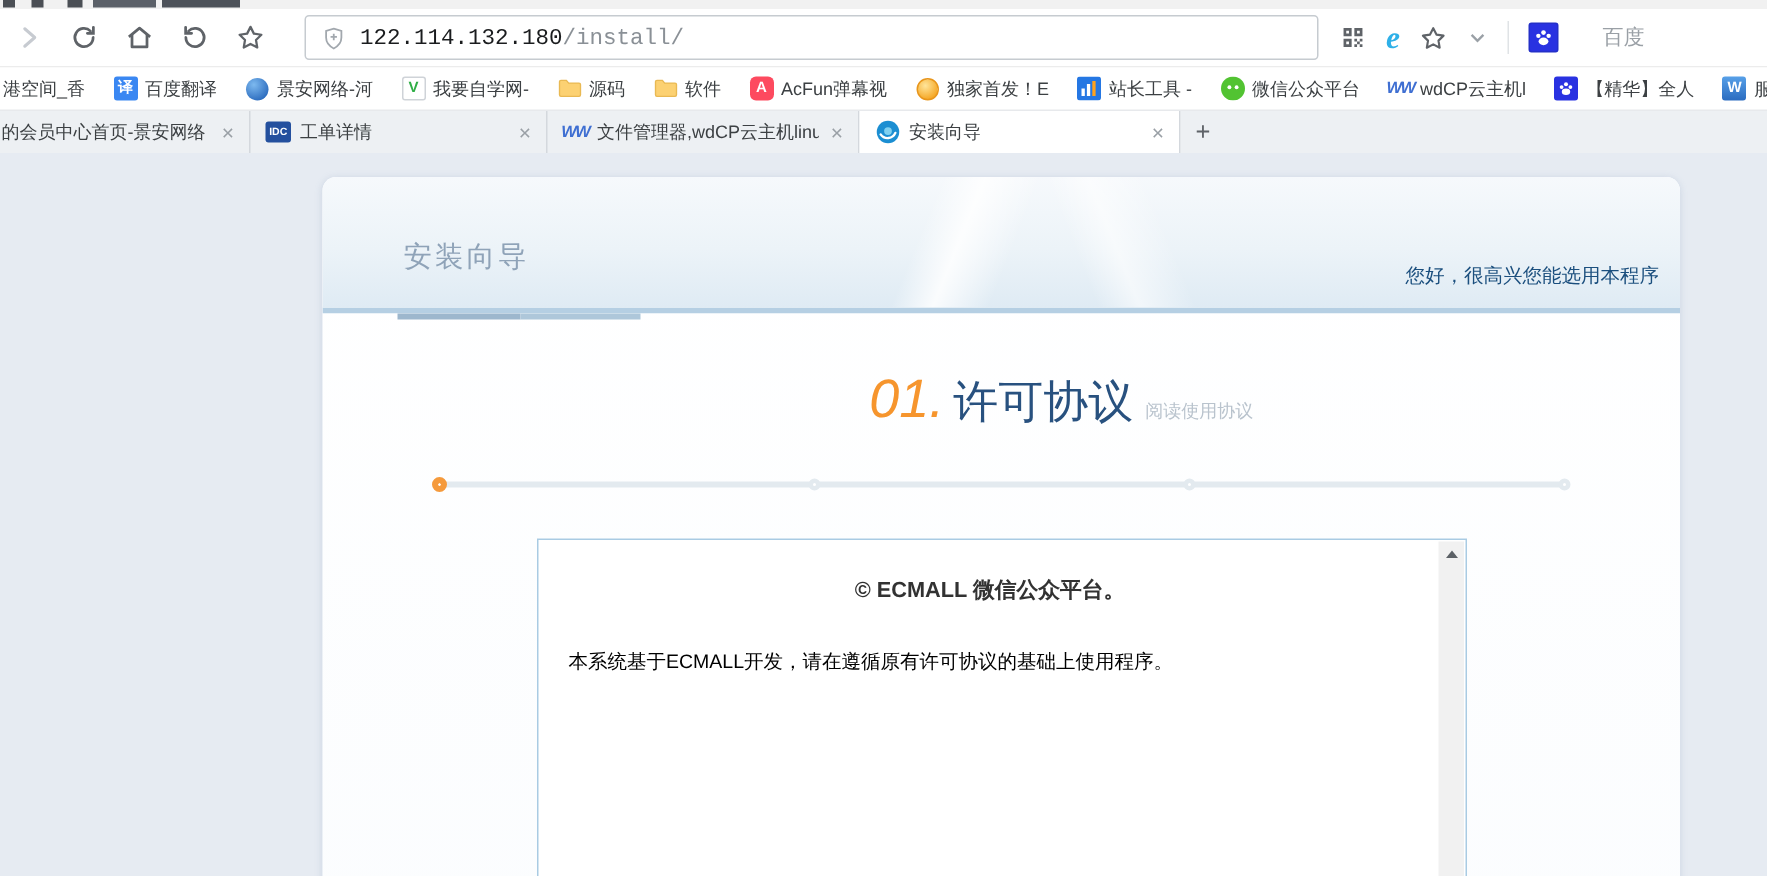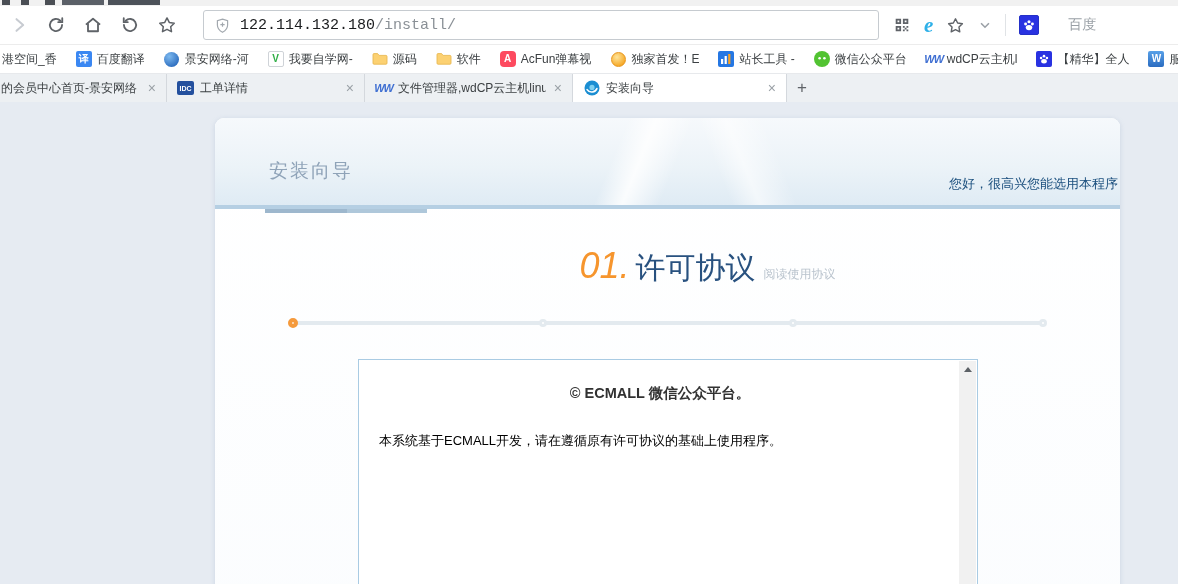--- a/index.html
+++ b/index.html
@@ -50,21 +50,21 @@
   
   .viewport { position:relative; height:482px; background:#e6ebf2; overflow:hidden; }
   .wizard { position:absolute; left:215px; top:16px; width:905px; height:640px; background:linear-gradient(180deg,#ffffff,#fafcfe); border-radius:9px 9px 0 0; box-shadow:0 1px 5px rgba(130,155,185,.28); }
 
   .wiz-header { position:relative; height:91px; border-radius:9px 9px 0 0; border-bottom:4px solid #b5cfe3;
     background:linear-gradient(180deg,#f6f9fc 0%, #ecf3f8 55%, #dfebf4 100%); overflow:hidden; }
   .wiz-header::before { content:""; position:absolute; inset:0;
     background:linear-gradient(112deg, transparent 44%, rgba(255,255,255,.85) 47%, transparent 51%),
                linear-gradient(68deg, transparent 55%, rgba(255,255,255,.6) 58%, transparent 62%); }
   .wiz-title { position:absolute; left:54px; top:40px; font-size:19px; color:#8fa3b8; letter-spacing:2px; }
-  .greeting { position:absolute; right:2px; bottom:12px; font-size:13px; color:#1b4f7e; }
+  .greeting { position:absolute; right:14px; bottom:12px; font-size:13px; color:#1b4f7e; }
   .hdr-dash { position:absolute; height:4px; top:91px; }
   .hdr-dash.d1 { left:50px; width:82px; background:#9db7cd; }
   .hdr-dash.d2 { left:132px; width:80px; background:#aec7da; }
 
   .step-row { text-align:center; margin-top:36px; transform:translateX(40px); white-space:nowrap; }
   .step-num { font-size:36px; color:#f6952d;font-style:italic; }
   .step-title { font-size:30px; color:#28517f; margin-left:6px; }
   .step-sub { font-size:12px; color:#b9c3cd; margin-left:8px; }
 
   .progress-row { position:relative; margin:24px 0 0 78px; width:750px; height:20px; }

